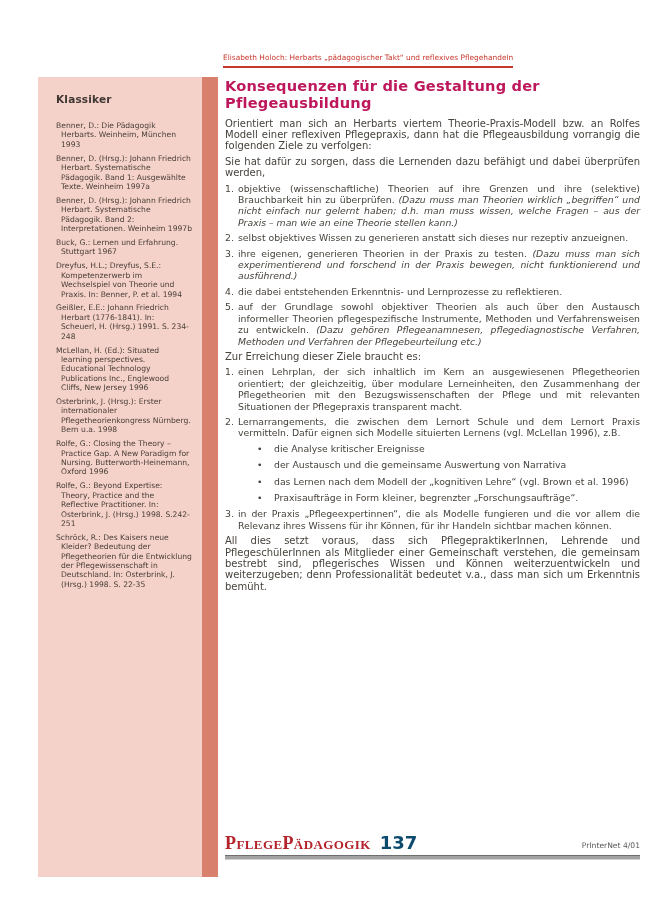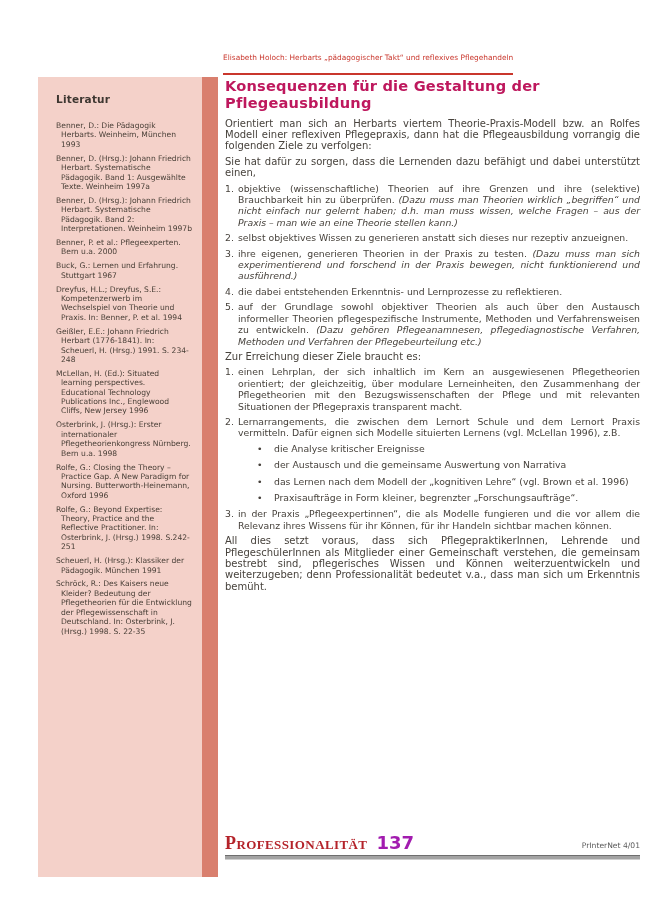--- a/index.html
+++ b/index.html
@@ -11,21 +11,21 @@
     color:#47423c;
     overflow:hidden;
     margin:0 auto;
   }
   
   .running-head{
     position:absolute;left:223px;top:53px;
     font-size:7.4px;line-height:9px;
     color:#c9362c;
     border-bottom:2px solid #c9362c;
-    padding-bottom:11px;
+    padding-bottom:4px;
     white-space:nowrap;
   }
   
   .sidebar{
     position:absolute;left:38px;top:77px;
     width:164px;height:800px;
     background:#f4d1c9;
     box-sizing:border-box;
     padding:16px 10px 10px 18px;
   }
@@ -77,61 +77,59 @@
   .journal-name{
     font-family:"Liberation Serif",serif;
     font-variant:small-caps;
     font-weight:bold;
     font-size:18px;line-height:20px;
     color:#b4232a;
     letter-spacing:0.4px;
   }
   .page-number{
     font-size:18px;line-height:20px;font-weight:bold;
-    color:#a21caf;margin-left:9px;
+    color:#0c4a6e;margin-left:9px;
   }
   .issue-label{
     font-size:7.6px;color:#5a5a5a;padding-bottom:3px;
   }
   .footer-rule{
     height:3px;background:#a3a3a3;
     border-top:1px solid #6e6e6e;
     border-bottom:1px solid #cfcfcf;
   }
 </style>
 </head>
 <body>
 
 <div class="page">
 
   <div class="running-head">Elisabeth Holoch: Herbarts „pädagogischer Takt“ und reflexives Pflegehandeln</div>
 
   <div class="sidebar">
-    <div class="sidebar-title">Literatur</div>
+    <div class="sidebar-title">Klassiker</div>
     <div class="ref">Benner, D.: Die Pädagogik Herbarts. Weinheim, München 1993</div>
     <div class="ref">Benner, D. (Hrsg.): Johann Friedrich Herbart. Systematische Pädagogik. Band 1: Ausgewählte Texte. Weinheim 1997a</div>
     <div class="ref">Benner, D. (Hrsg.): Johann Friedrich Herbart. Systematische Pädagogik. Band 2: Interpretationen. Weinheim 1997b</div>
-    <div class="ref">Benner, P. et al.: Pflegeexperten. Bern u.a. 2000</div>
     <div class="ref">Buck, G.: Lernen und Erfahrung. Stuttgart 1967</div>
     <div class="ref">Dreyfus, H.L.; Dreyfus, S.E.: Kompetenzerwerb im Wechselspiel von Theorie und Praxis. In: Benner, P. et al. 1994</div>
     <div class="ref">Geißler, E.E.: Johann Friedrich Herbart (1776-1841). In: Scheuerl, H. (Hrsg.) 1991. S. 234-248</div>
     <div class="ref">McLellan, H. (Ed.): Situated learning perspectives. Educational Technology Publications Inc., Englewood Cliffs, New Jersey 1996</div>
     <div class="ref">Osterbrink, J. (Hrsg.): Erster internationaler Pflegetheorienkongress Nürnberg. Bern u.a. 1998</div>
     <div class="ref">Rolfe, G.: Closing the Theory – Practice Gap. A New Paradigm for Nursing. Butterworth-Heinemann, Oxford 1996</div>
     <div class="ref">Rolfe, G.: Beyond Expertise: Theory, Practice and the Reflective Practitioner. In: Osterbrink, J. (Hrsg.) 1998. S.242-251</div>
-    <div class="ref">Scheuerl, H. (Hrsg.): Klassiker der Pädagogik. München 1991</div>
     <div class="ref">Schröck, R.: Des Kaisers neue Kleider? Bedeutung der Pflegetheorien für die Entwicklung der Pflegewissenschaft in Deutschland. In: Osterbrink, J. (Hrsg.) 1998. S. 22-35</div>
   </div>
   <div class="sidebar-stripe"></div>
 
   <div class="article">
     <h1 class="article-title">Konsequenzen für die Gestaltung der Pflegeausbildung</h1>
 
     <p>Orientiert man sich an Herbarts viertem Theorie-Praxis-Modell bzw. an Rolfes Modell einer reflexiven Pflegepraxis, dann hat die Pflegeausbildung vorrangig die folgenden Ziele zu verfolgen:</p>
-    <p>Sie hat dafür zu sorgen, dass die Lernenden dazu befähigt und dabei unterstützt einen,</p>
+    <p>Sie hat dafür zu sorgen, dass die Lernenden dazu befähigt und dabei überprüfen werden,</p>
 
     <div class="li">
       <span class="li-num">1.</span>
       <div class="li-body"><span>objektive (wissenschaftliche) Theorien auf ihre Grenzen und ihre (selektive) Brauchbarkeit hin zu überprüfen. </span><em>(Dazu muss man Theorien wirklich „begriffen“ und nicht einfach nur gelernt haben; d.h. man muss wissen, welche Fragen – aus der Praxis – man wie an eine Theorie stellen kann.)</em></div>
     </div>
     <div class="li">
       <span class="li-num">2.</span>
       <div class="li-body"><span>selbst objektives Wissen zu generieren anstatt sich dieses nur rezeptiv anzueignen.</span><em></em></div>
     </div>
     <div class="li">
@@ -181,20 +179,20 @@
       <span class="li-num">3.</span>
       <div class="li-body">in der Praxis „Pflegeexpertinnen“, die als Modelle fungieren und die vor allem die Relevanz ihres Wissens für ihr Können, für ihr Handeln sichtbar machen können.</div>
     </div>
 
     <p>All dies setzt voraus, dass sich PflegepraktikerInnen, Lehrende und PflegeschülerInnen als Mitglieder einer Gemeinschaft verstehen, die gemeinsam bestrebt sind, pflegerisches Wissen und Können weiterzuentwickeln und weiterzugeben; denn Professionalität bedeutet v.a., dass man sich um Erkenntnis bemüht.</p>
   </div>
 
   <div class="footer">
     <div class="footer-row">
       <div>
-        <span class="journal-name">Professionalität</span><span class="page-number">137</span>
+        <span class="journal-name">PflegePädagogik</span><span class="page-number">137</span>
       </div>
       <span class="issue-label">PrInterNet 4/01</span>
     </div>
     <div class="footer-rule"></div>
   </div>
 
 </div>
 
 </body></html>

